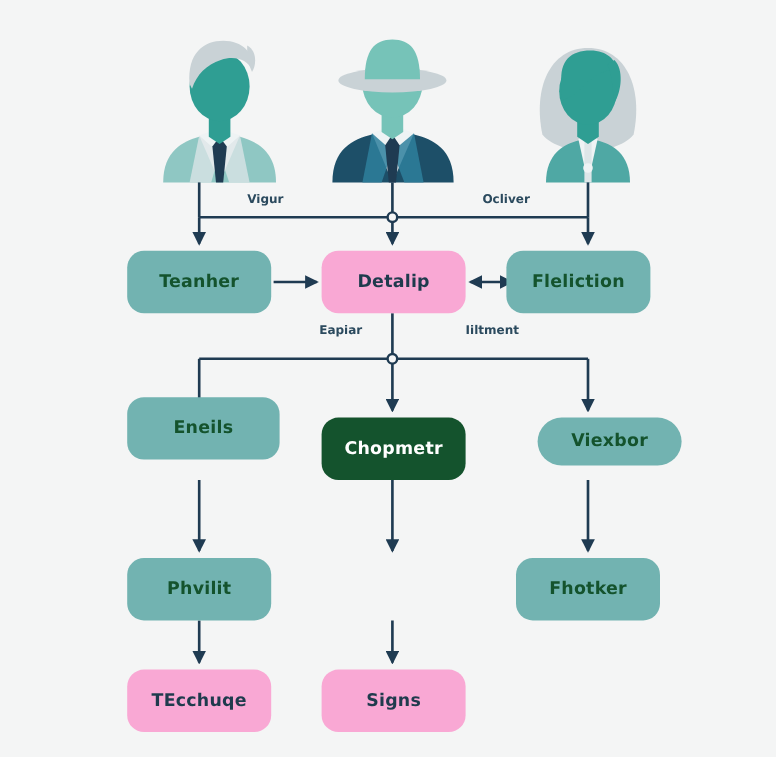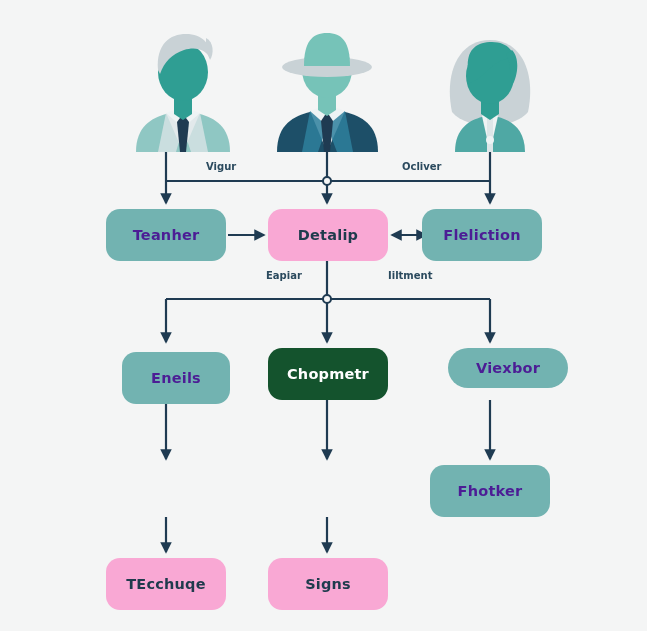--- a/index.html
+++ b/index.html
@@ -16,21 +16,21 @@
     position:absolute;
     display:flex;align-items:center;justify-content:center;
     border-radius:14px;
     font-size:14.5px;
     font-weight:600;
     letter-spacing:.2px;
     box-sizing:border-box;
     text-align:center;
     line-height:1;
   }
-  .node.teal{background:#72b3b1;color:#4c1d95;}
+  .node.teal{background:#72b3b1;color:#14532d;}
   .node.teal-dark{background:#14532d;color:#ffffff;}
   .node.gray{background:#f9a8d4;color:#1f3b4d;}
 
   .edge-label{
     position:absolute;
     font-size:10px;
     font-weight:600;
     color:#2b4a5e;
     white-space:nowrap;
   }
@@ -133,22 +133,23 @@
 
   <div class="edge-label" style="left:206px;top:161px;">Vigur</div>
   <div class="edge-label" style="left:402px;top:161px;">Ocliver</div>
   <div class="edge-label" style="left:266px;top:270px;">Eapiar</div>
   <div class="edge-label" style="left:344px;top:270px;margin-left:44px;">Iiltment</div>
 
   <div class="node teal" style="left:106px;top:209px;width:120px;height:52px;">Teanher</div>
   <div class="node gray" style="left:268px;top:209px;width:120px;height:52px;">Detalip</div>
   <div class="node teal" style="left:422px;top:209px;width:120px;height:52px;">Fleliction</div>
 
-  <div class="node teal" style="left:106px;top:352px;width:108px;height:52px;margin-left:16px;">Eneils</div>
+  <div class="node teal" style="left:106px;top:331px;width:127px;height:52px;">Eneils</div>
   <div class="node teal-dark" style="left:268px;top:348px;width:120px;height:52px;">Chopmetr</div>
   <div class="node teal" style="left:448px;top:348px;width:120px;height:40px;border-radius:26px;">Viexbor</div>
 
+  <div class="node teal" style="left:106px;top:465px;width:120px;height:52px;">Phvilit</div>
   <div class="node teal" style="left:430px;top:465px;width:120px;height:52px;">Fhotker</div>
 
   <div class="node gray" style="left:106px;top:558px;width:120px;height:52px;">TEcchuqe</div>
   <div class="node gray" style="left:268px;top:558px;width:120px;height:52px;">Signs</div>
 
 </div>
 
 </body></html>

